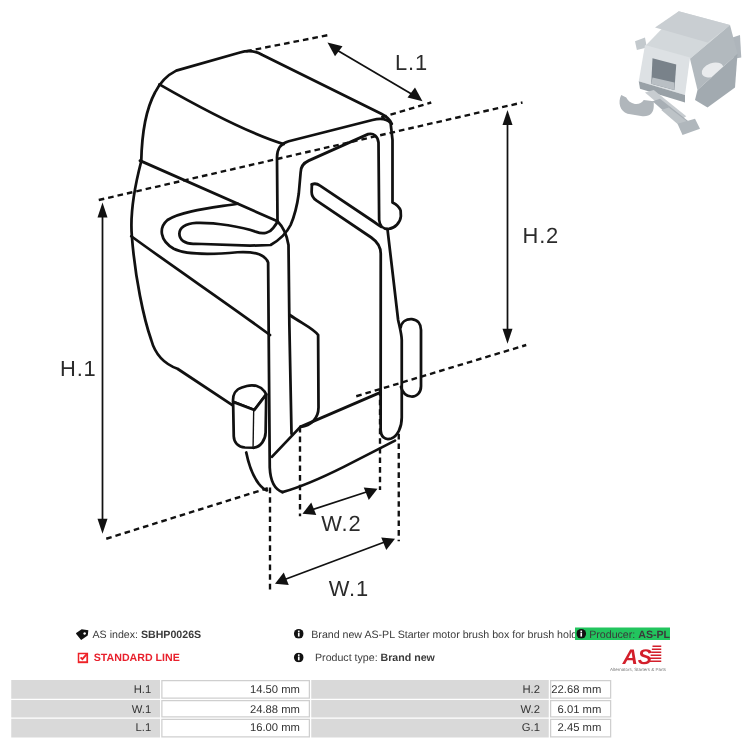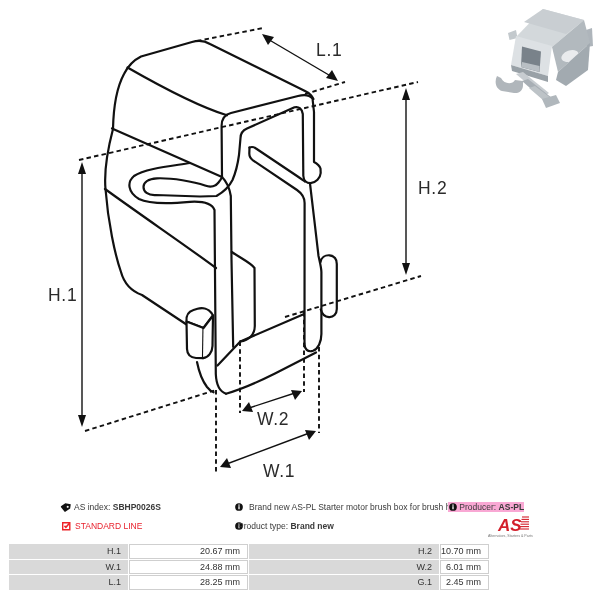--- a/index.html
+++ b/index.html
@@ -1,21 +1,21 @@
 <!DOCTYPE html>
 <html><head>
 <meta charset="utf-8">
 <style>
   html,body{margin:0;padding:0;background:#fff;width:600px;height:600px;overflow:hidden;
     font-family:"Liberation Sans",sans-serif;}
   #page{position:relative;width:600px;height:600px;background:#fff;}
   .info{position:absolute;left:0;top:499px;width:600px;font-size:8.5px;color:#3a3a3a;margin-left:48px;}
   .irow{position:relative;height:19px;}
   .cell{position:absolute;white-space:nowrap;}
-  .red{color:#e8212d;font-weight:normal;}
+  .red{color:#e8212d;font-weight:bold;}
   table.dim{position:absolute;left:8px;top:543px;border-collapse:separate;border-spacing:1px;
     font-size:9px;color:#333;background:#fff;table-layout:fixed;}
   table.dim td{height:12.5px;padding:0 7px 0 0;text-align:right;vertical-align:middle;white-space:nowrap;overflow:hidden;}
   td.lab{background:#d9d9d9;}
   td.val{background:#fff;border:1px solid #cfcfcf;}
 </style>
 </head>
 <body>
 <div id="page">
 <svg width="600" height="545" viewBox="0 0 600 545" style="position:absolute;left:0;top:0">
@@ -121,72 +121,72 @@
     <svg class="cell" style="left:12px;top:3.5px" width="11" height="9.5" viewBox="0 0 14 12">
       <path d="M1,5 L6,0.5 L13,0.5 L13,6 L7,11.5 L1,6 Z M9.6,3.1 a1.3,1.3 0 1,0 0.001,0" fill="#111" fill-rule="evenodd" transform="rotate(8 7 6)"></path>
     </svg>
     <span class="cell" style="left:26px;top:3px">AS index: <b>SBHP0026S</b></span>
     <svg class="cell" style="left:187px;top:3.8px" width="8" height="8" viewBox="0 0 11 11">
       <circle cx="5.5" cy="5.5" r="5.3" fill="#111"></circle>
       <rect x="4.6" y="4.4" width="1.8" height="4.2" fill="#fff"></rect>
       <rect x="4.6" y="2" width="1.8" height="1.8" fill="#fff"></rect>
     </svg>
     <span class="cell" style="left:201px;top:3px;width:211px;overflow:hidden;display:inline-block;height:13px">Brand new AS-PL Starter motor brush box for brush holder</span>
-    <span class="cell" style="left:400px;top:3px;background:#f9a8d4;padding-left:1px">
+    <span class="cell" style="left:412px;top:3px;background:#22c55e;padding-left:1px">
       <svg width="8" height="8" viewBox="0 0 11 11" style="vertical-align:-1px">
         <circle cx="5.5" cy="5.5" r="5.3" fill="#111"></circle>
         <rect x="4.6" y="4.4" width="1.8" height="4.2" fill="#fff"></rect>
         <rect x="4.6" y="2" width="1.8" height="1.8" fill="#fff"></rect>
       </svg>
       Producer: <b>AS-PL</b></span>
   </div>
 
   <div class="irow">
     <svg class="cell" style="left:14px;top:4px" width="8.5" height="8.5" viewBox="0 0 12 12">
       <path d="M1,1 h10 v10 h-10 Z" fill="none" stroke="#ee2227" stroke-width="2"></path>
       <path d="M3.5,5.5 L5.5,7.5 L10.5,1.8" fill="none" stroke="#ee2227" stroke-width="2.2"></path>
     </svg>
     <span class="cell red" style="left:27px;top:3px">STANDARD LINE</span>
     <svg class="cell" style="left:187px;top:3.8px" width="8" height="8" viewBox="0 0 11 11">
       <circle cx="5.5" cy="5.5" r="5.3" fill="#111"></circle>
       <rect x="4.6" y="4.4" width="1.8" height="4.2" fill="#fff"></rect>
       <rect x="4.6" y="2" width="1.8" height="1.8" fill="#fff"></rect>
     </svg>
-    <span class="cell" style="left:190px;top:3px">Product type: <b>Brand new</b></span>
+    <span class="cell" style="left:204px;top:3px">Product type: <b>Brand new</b></span>
 
     <svg class="cell" style="left:438px;top:-3px" width="50" height="24" viewBox="0 0 50 24">
       <text x="12" y="16" font-size="17" font-weight="bold" font-style="italic" fill="#d31f2b" font-family="Liberation Sans, sans-serif">AS</text>
       <g stroke="#d31f2b" stroke-width="1.1">
         <line x1="36" y1="2" x2="43" y2="2"></line>
         <line x1="35.5" y1="4.4" x2="43" y2="4.4"></line>
         <line x1="35" y1="6.8" x2="43" y2="6.8"></line>
         <line x1="34.5" y1="9.2" x2="43" y2="9.2"></line>
         <line x1="34" y1="11.6" x2="43" y2="11.6"></line>
         <line x1="33.5" y1="14" x2="43" y2="14"></line>
       </g>
       <text x="2" y="21.5" font-size="3.6" fill="#777" font-family="Liberation Sans, sans-serif">Alternators, Starters &amp; Parts</text>
     </svg>
   </div>
 </div>
 
 <table class="dim">
   <tbody>
         <tr>
     <td class="lab" style="width:112px">H.1</td>
-    <td class="val" style="width:110px">20.67 mm</td>
+    <td class="val" style="width:110px">14.50 mm</td>
     <td class="lab" style="width:183px">H.2</td>
-    <td class="val" style="width:38px">10.70 mm</td>
+    <td class="val" style="width:38px">22.68 mm</td>
   </tr>
   <tr>
     <td class="lab">W.1</td>
     <td class="val">24.88 mm</td>
     <td class="lab">W.2</td>
     <td class="val">6.01 mm</td>
   </tr>
   <tr>
     <td class="lab">L.1</td>
-    <td class="val">28.25 mm</td>
+    <td class="val">16.00 mm</td>
     <td class="lab">G.1</td>
     <td class="val">2.45 mm</td>
   </tr>
 </tbody>
     </table>
 </div>
 
 </body></html>

